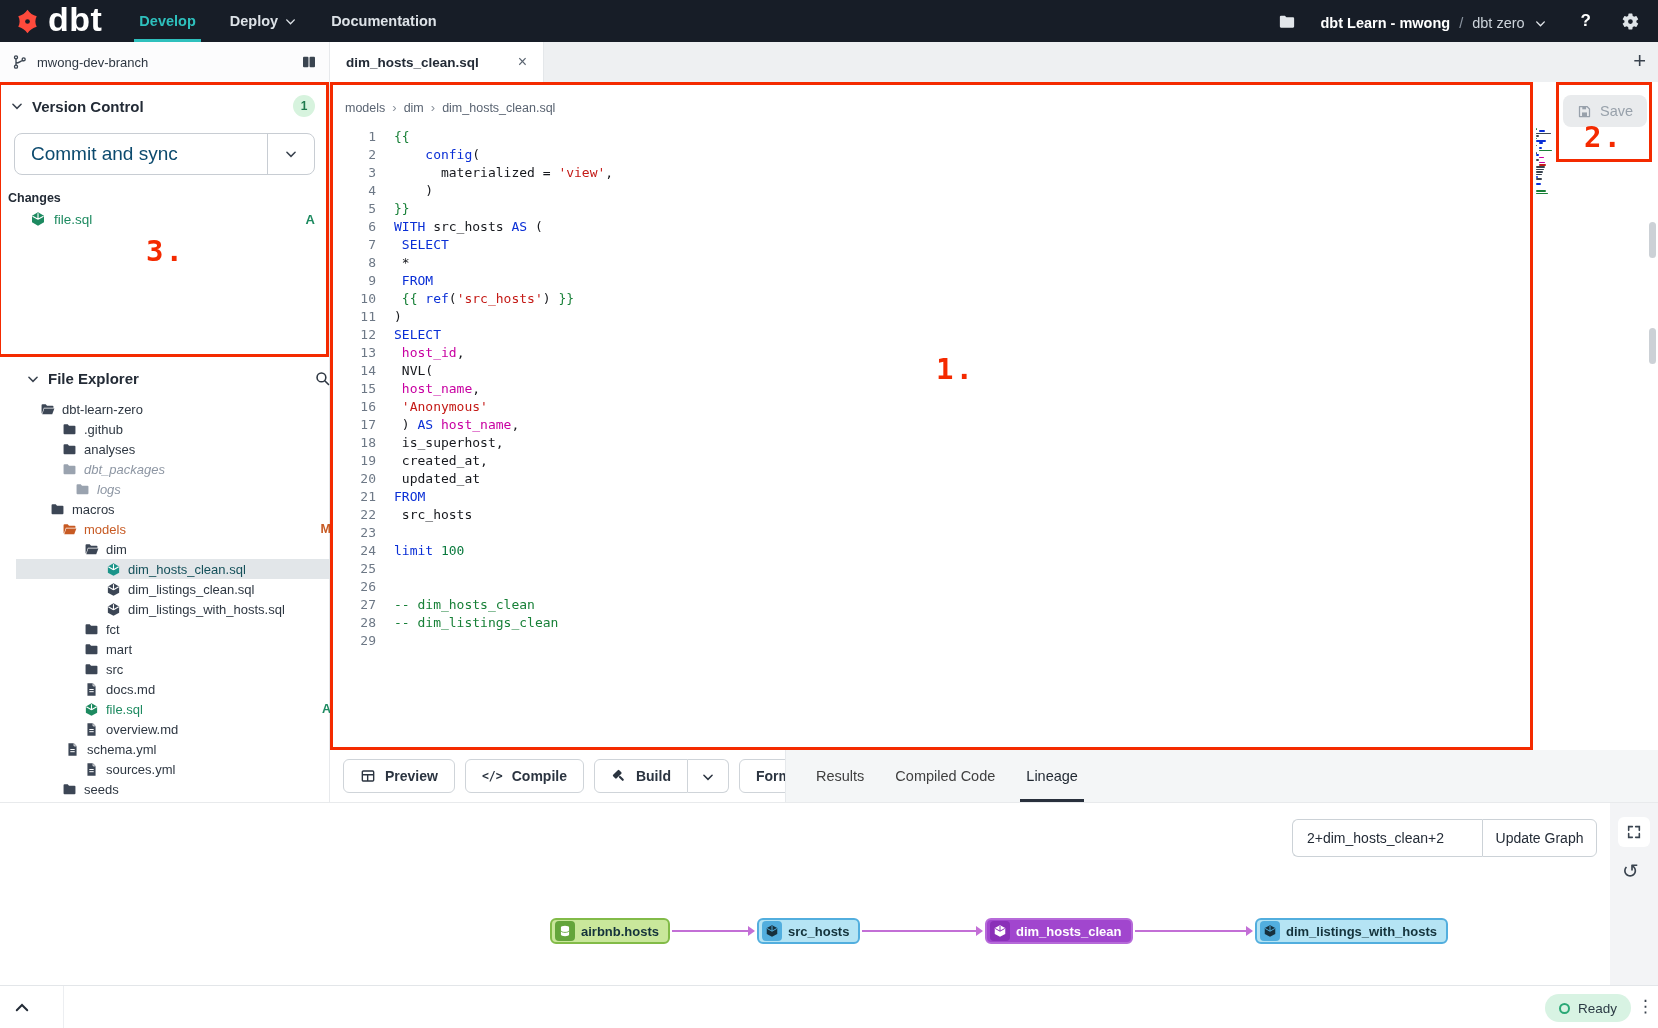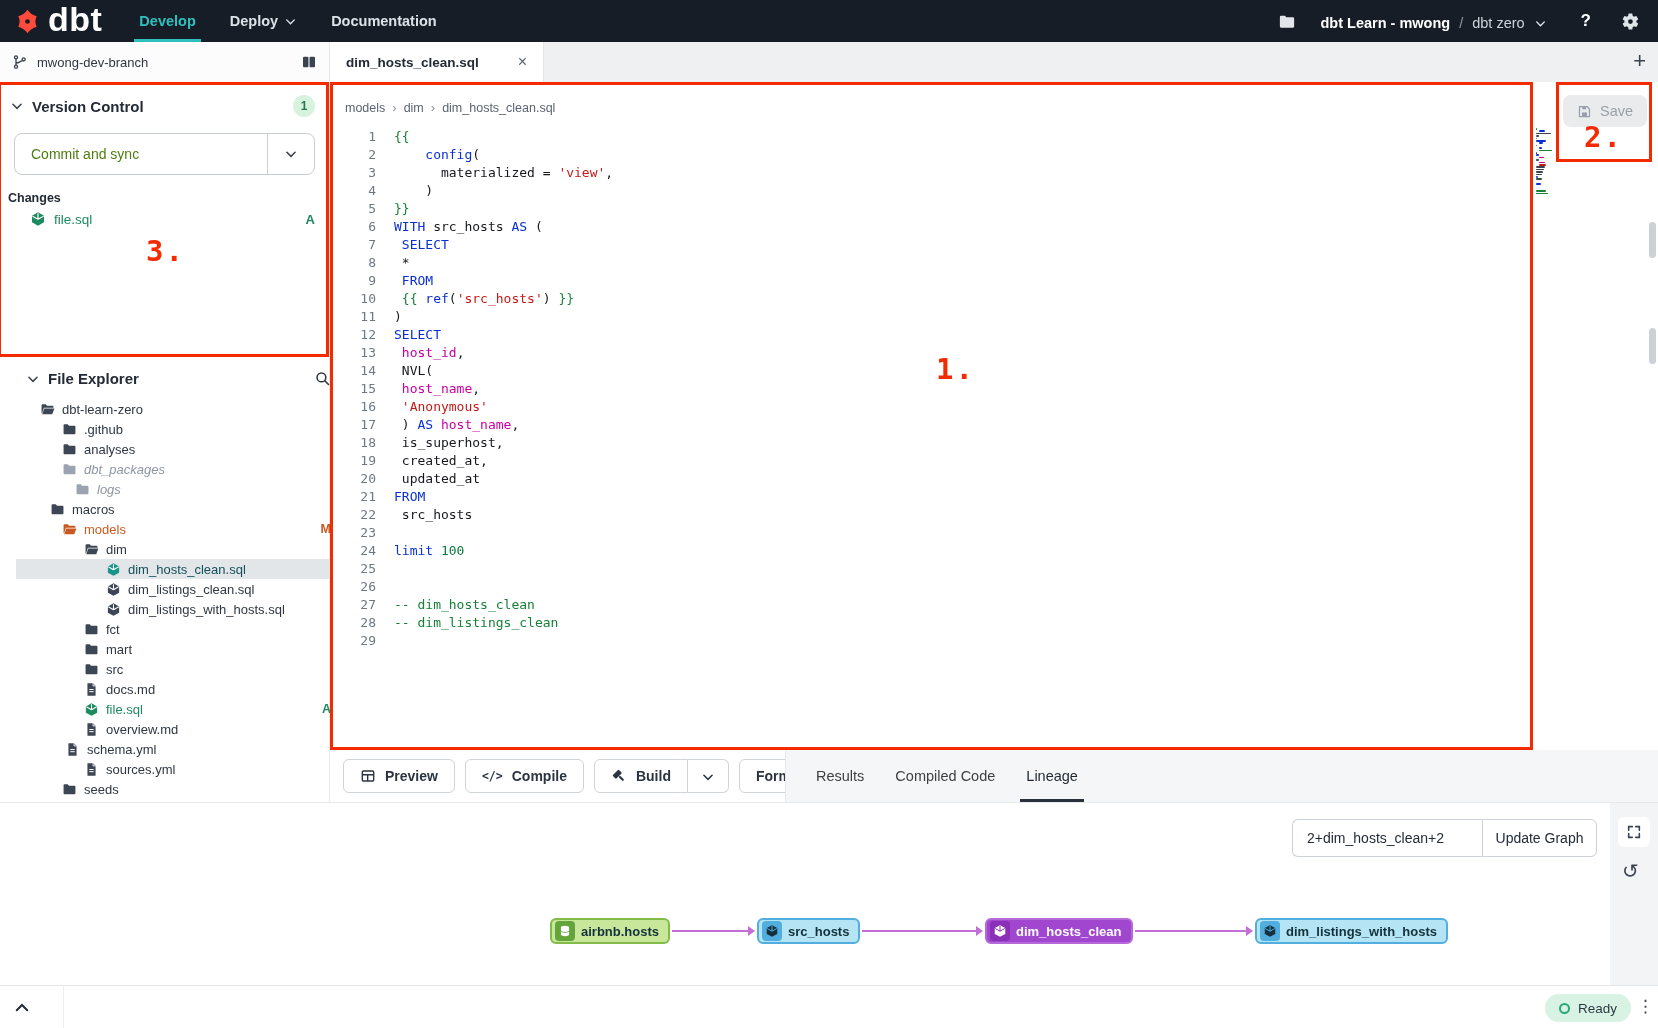--- a/index.html
+++ b/index.html
@@ -40,21 +40,21 @@
   .sidebar{position:absolute;left:0;top:82px;width:330px;height:903px;background:#fff;
            border-right:1px solid #e7e9ec;box-sizing:border-box}
   .vc{position:absolute;left:0;top:0;width:100%;height:275px;border-bottom:1px solid #e3e6e9;box-sizing:border-box}
   .sec-head{display:flex;align-items:center;gap:8px;padding:13px 14px 0 10px}
   .sec-title{font-size:15px;font-weight:bold;color:#232b36;flex:1}
   .chev{width:14px;height:14px;color:#39424e;display:inline-flex;flex:none}
   .badge{min-width:22px;height:22px;border-radius:11px;background:#d7f3de;color:#1f7a4d;
          font-size:12px;display:flex;align-items:center;justify-content:center;font-weight:bold}
   .commit-btn{margin:16px 14px 0 14px;height:40px;border:1px solid #c8cdd3;border-radius:8px;
               display:flex;align-items:center;background:#fff;cursor:pointer}
-  .commit-btn .lbl{flex:1;padding-left:16px;font-size:14px;color:#4d7c0f}
+  .commit-btn .lbl{flex:1;padding-left:16px;font-size:19px;color:#0c4a6e}
   .commit-btn .dd{width:46px;height:100%;border-left:1px solid #c8cdd3;display:flex;align-items:center;justify-content:center}
   .changes-label{margin:16px 0 0 8px;font-size:12.5px;font-weight:bold;color:#232b36}
   .change-row{display:flex;align-items:center;gap:8px;padding:6px 14px 0 30px}
   .change-row .cname{font-size:13.5px;color:#1d8a60;flex:1}
   .change-row .cstat{font-size:13px;font-weight:bold;color:#1d8a60}
   .fe{position:absolute;left:16px;top:275px;width:100%;bottom:0}
   .search-ico{width:17px;height:17px;color:#2e3742;cursor:pointer}
   .tree{margin-top:12px}
   .tree-row{display:flex;align-items:center;height:20px;gap:7px;font-size:13px;color:#2e3742;cursor:pointer}
   .tree-row .t-icon{width:15px;height:15px;display:inline-flex;flex:none;color:#3c4655}

